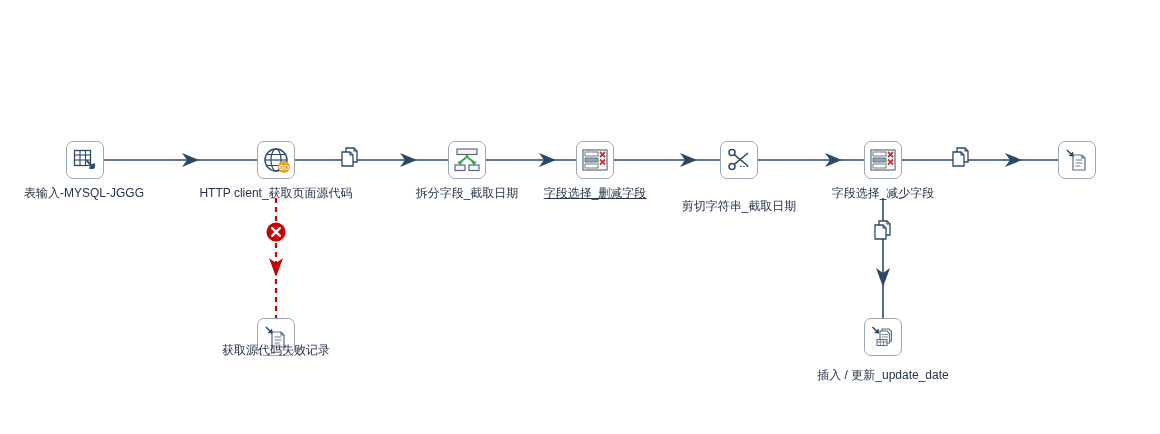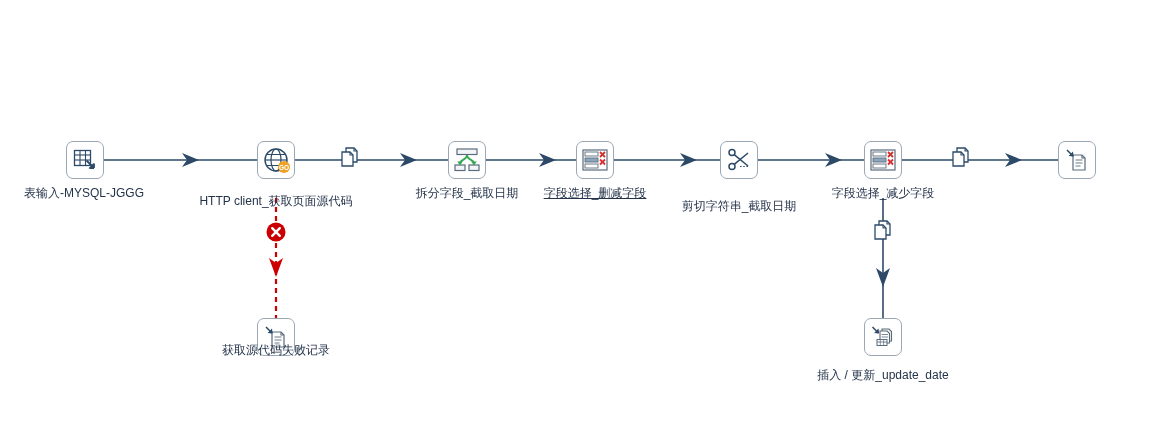--- a/index.html
+++ b/index.html
@@ -129,21 +129,21 @@
         <path d="M14,3 A11,11 0 1,0 14,25 A11,11 0 1,0 14,3" fill="none" stroke="#2c4a68" stroke-width="1.4"></path>
         <ellipse cx="14" cy="14" rx="5" ry="11" fill="none" stroke="#2c4a68" stroke-width="1.2"></ellipse>
         <line x1="3" y1="14" x2="25" y2="14" stroke="#2c4a68" stroke-width="1.2"></line>
         <line x1="5" y1="8.5" x2="23" y2="8.5" stroke="#2c4a68" stroke-width="1"></line>
         <line x1="5" y1="19.5" x2="23" y2="19.5" stroke="#2c4a68" stroke-width="1"></line>
         <circle cx="22" cy="21" r="6" fill="#f0a228"></circle>
         <text x="22" y="23.6" font-size="6.5" fill="#ffffff" text-anchor="middle" font-family="Liberation Sans, sans-serif" font-weight="bold">GO</text>
       </svg>
     </span>
   </div>
-  <div class="node-label" style="left:276px; top:186px;margin-top:8px;">HTTP client_获取页面源代码</div>
+  <div class="node-label" style="left:276px; top:186px;">HTTP client_获取页面源代码</div>
 
   <div class="node" style="left:448px; top:141px;">
     <span>
       <svg width="28" height="26" viewBox="0 0 28 26">
         <rect x="4" y="2" width="20" height="5.5" fill="#f2f4f7" stroke="#5a6b7d" stroke-width="1.2"></rect>
         <rect x="2" y="18" width="10" height="5.5" fill="#f2f4f7" stroke="#5a6b7d" stroke-width="1.2"></rect>
         <rect x="16" y="18" width="10" height="5.5" fill="#f2f4f7" stroke="#5a6b7d" stroke-width="1.2"></rect>
         <path d="M14,8 C14,13 8,12 7,16" fill="none" stroke="#34a853" stroke-width="1.8"></path>
         <path d="M4.2,14.5 L9.8,14.5 L7,18.5 Z" fill="#34a853"></path>
         <path d="M14,8 C14,13 20,12 21,16" fill="none" stroke="#34a853" stroke-width="1.8"></path>

